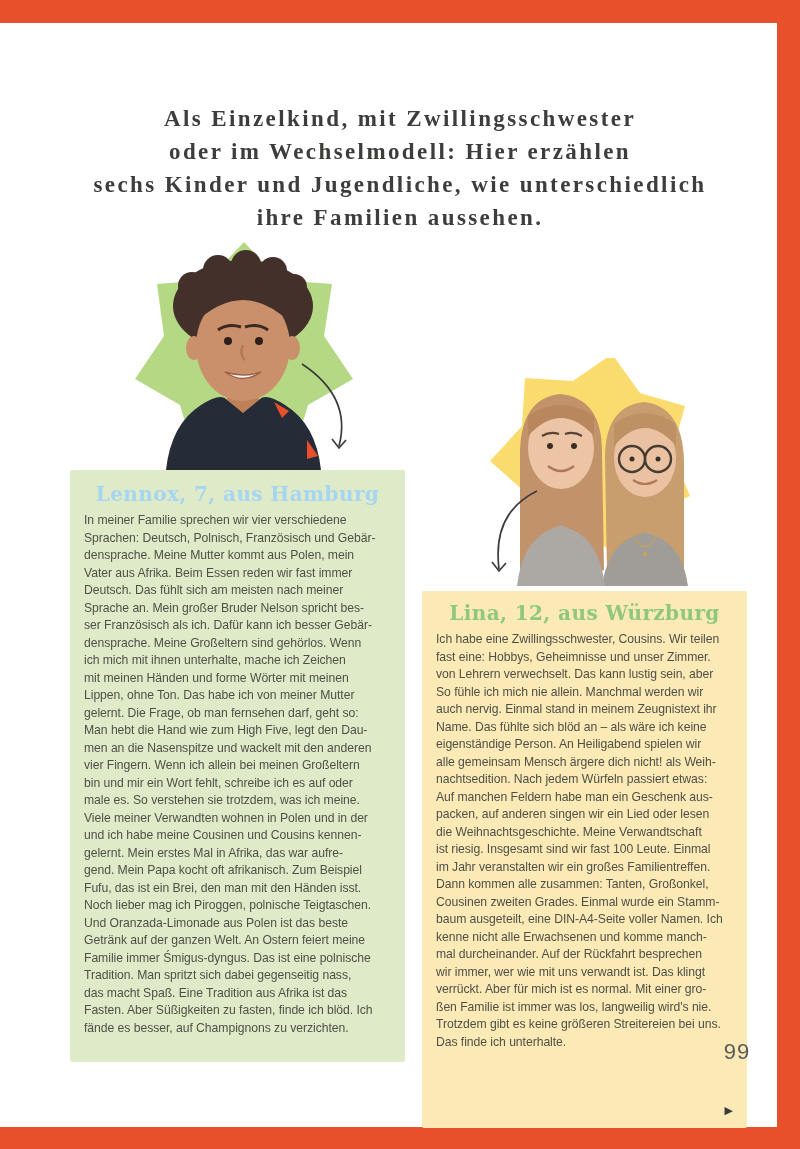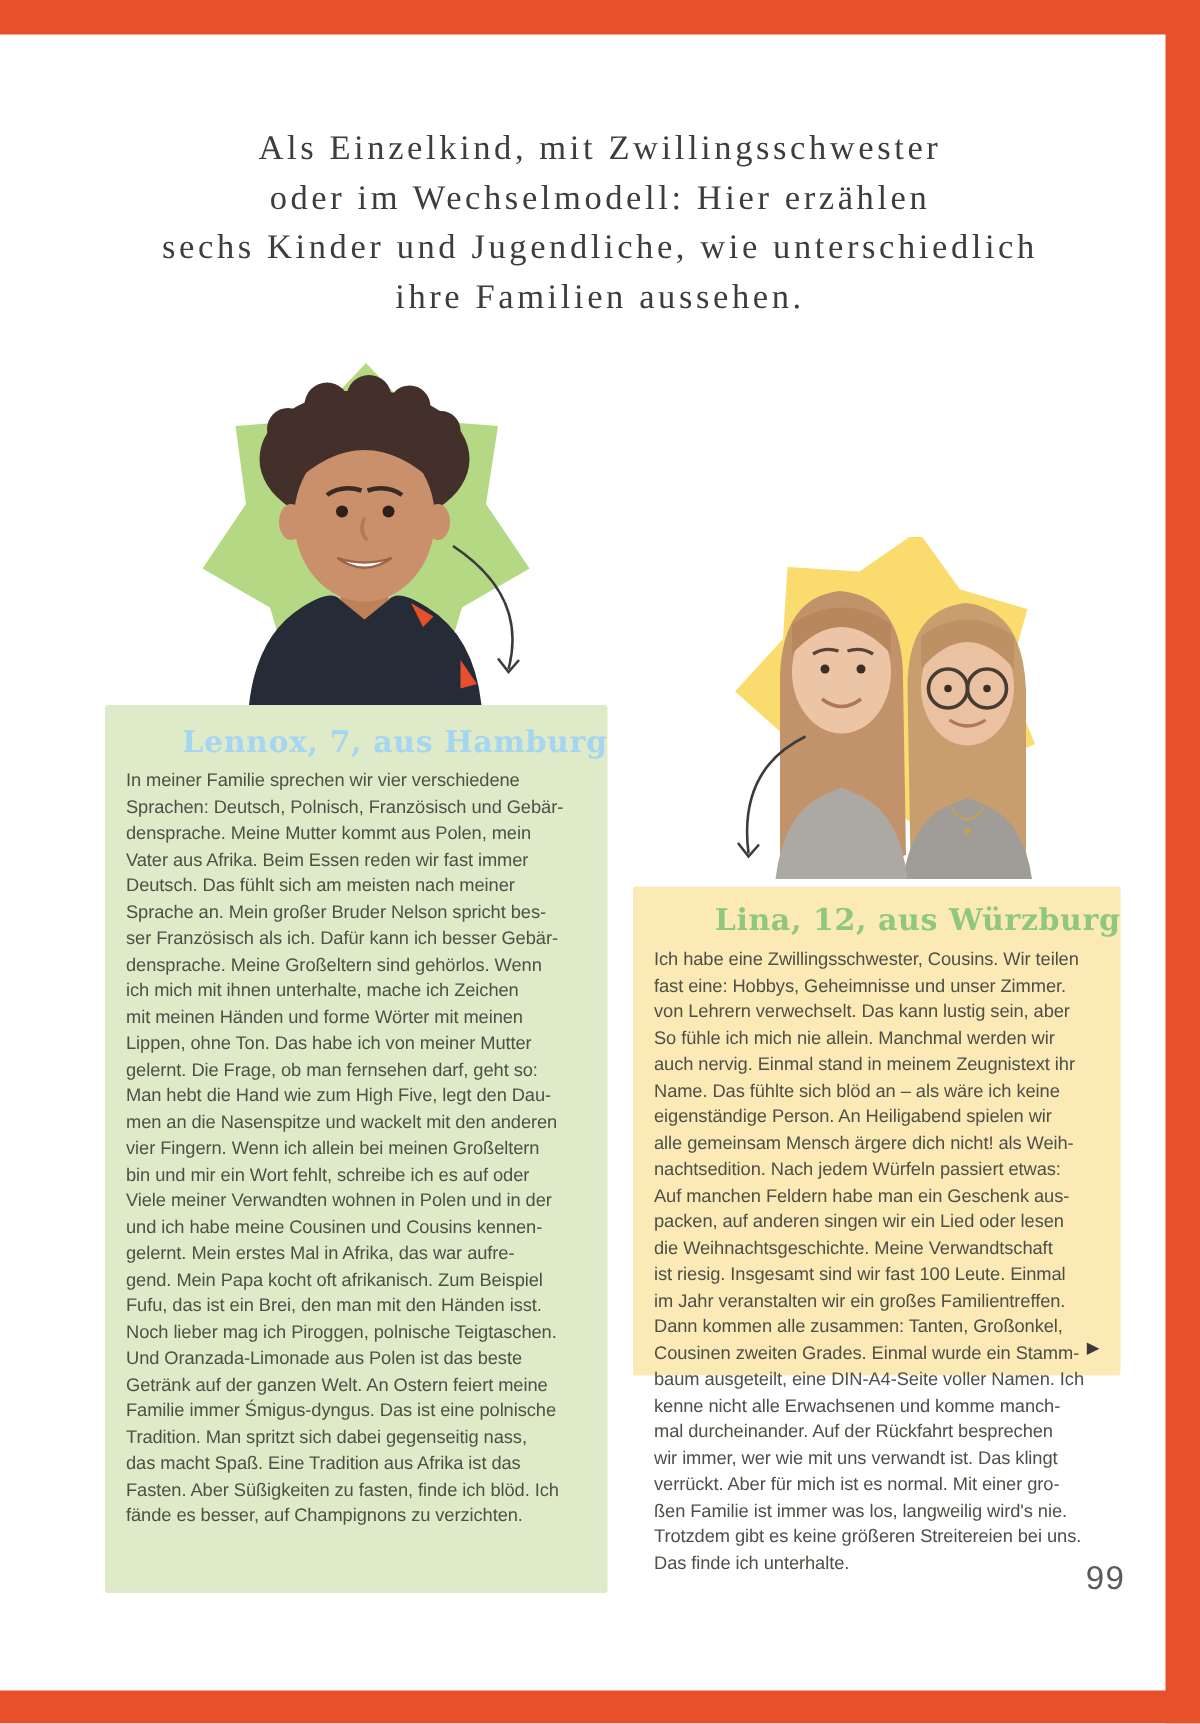--- a/index.html
+++ b/index.html
@@ -8,42 +8,42 @@
     font-family:"Liberation Sans",sans-serif;overflow:hidden;
   }
   
   .frame{position:absolute;background:#E8502B;}
   .frame-top{left:0;top:0;width:800px;height:23px;}
   .frame-right{right:0;top:0;width:23px;height:1149px;}
   .frame-bottom{left:0;top:1127px;width:800px;height:22px;}
 
   
   .headline{
-    position:absolute;left:10px;top:82px;width:780px;
+    position:absolute;left:10px;top:102px;width:780px;
     text-align:center;
     font-family:"Liberation Serif","DejaVu Serif",serif;
     font-size:23px;line-height:33px;letter-spacing:2.4px;
-    color:#3D3D3C;font-weight:400;
+    color:#3D3D3C;font-weight:700;
     white-space:pre-line;
   }
 
   
   .photo{position:absolute;}
   .photo-lennox{left:126px;top:242px;}
   .photo-lina{left:462px;top:358px;}
   .arrow{position:absolute;}
   .arrow-1{left:292px;top:352px;}
   .arrow-2{left:482px;top:476px;}
 
   
   .profile{position:absolute;border-radius:2px;}
   .profile-lennox{left:70px;top:470px;width:335px;height:592px;background:#DFEBC8;}
-  .profile-lina{left:422px;top:591px;width:325px;height:326px;background:#FBE9B6;}
+  .profile-lina{left:422px;top:591px;width:325px;height:537px;background:#FBE9B6;}
   .profile-title{
-    margin-top:12px;text-align:right;
+    margin-top:12px;text-align:center;
     font-family:"DejaVu Serif","Liberation Serif",serif;
     font-weight:bold;font-size:20px;line-height:24px;letter-spacing:0.4px;
   }
   .profile-lennox .profile-title{color:#A5D5F0;}
   .profile-lina .profile-title{color:#8FC87D;margin-top:10px;}
   .profile-body{
     margin:6px 13px 16px 14px;
     font-size:12.2px;line-height:17.5px;color:#4E5047;letter-spacing:-0.05px;
   }
   .profile-body > div{white-space:nowrap;}
@@ -154,20 +154,21 @@
       <div>ser Französisch als ich. Dafür kann ich besser Gebär-</div>
       <div>densprache. Meine Großeltern sind gehörlos. Wenn</div>
       <div>ich mich mit ihnen unterhalte, mache ich Zeichen</div>
       <div>mit meinen Händen und forme Wörter mit meinen</div>
       <div>Lippen, ohne Ton. Das habe ich von meiner Mutter</div>
       <div>gelernt. Die Frage, ob man fernsehen darf, geht so:</div>
       <div>Man hebt die Hand wie zum High Five, legt den Dau-</div>
       <div>men an die Nasenspitze und wackelt mit den anderen</div>
       <div>vier Fingern. Wenn ich allein bei meinen Großeltern</div>
       <div>bin und mir ein Wort fehlt, schreibe ich es auf oder</div>
+      <div>male es. So verstehen sie trotzdem, was ich meine.</div>
       <div>Viele meiner Verwandten wohnen in Polen und in der</div>
       <div>und ich habe meine Cousinen und Cousins kennen-</div>
       <div>gelernt. Mein erstes Mal in Afrika, das war aufre-</div>
       <div>gend. Mein Papa kocht oft afrikanisch. Zum Beispiel</div>
       <div>Fufu, das ist ein Brei, den man mit den Händen isst.</div>
       <div>Noch lieber mag ich Piroggen, polnische Teigtaschen.</div>
       <div>Und Oranzada-Limonade aus Polen ist das beste</div>
       <div>Getränk auf der ganzen Welt. An Ostern feiert meine</div>
       <div>Familie immer Śmigus-dyngus. Das ist eine polnische</div>
       <div>Tradition. Man spritzt sich dabei gegenseitig nass,</div>

